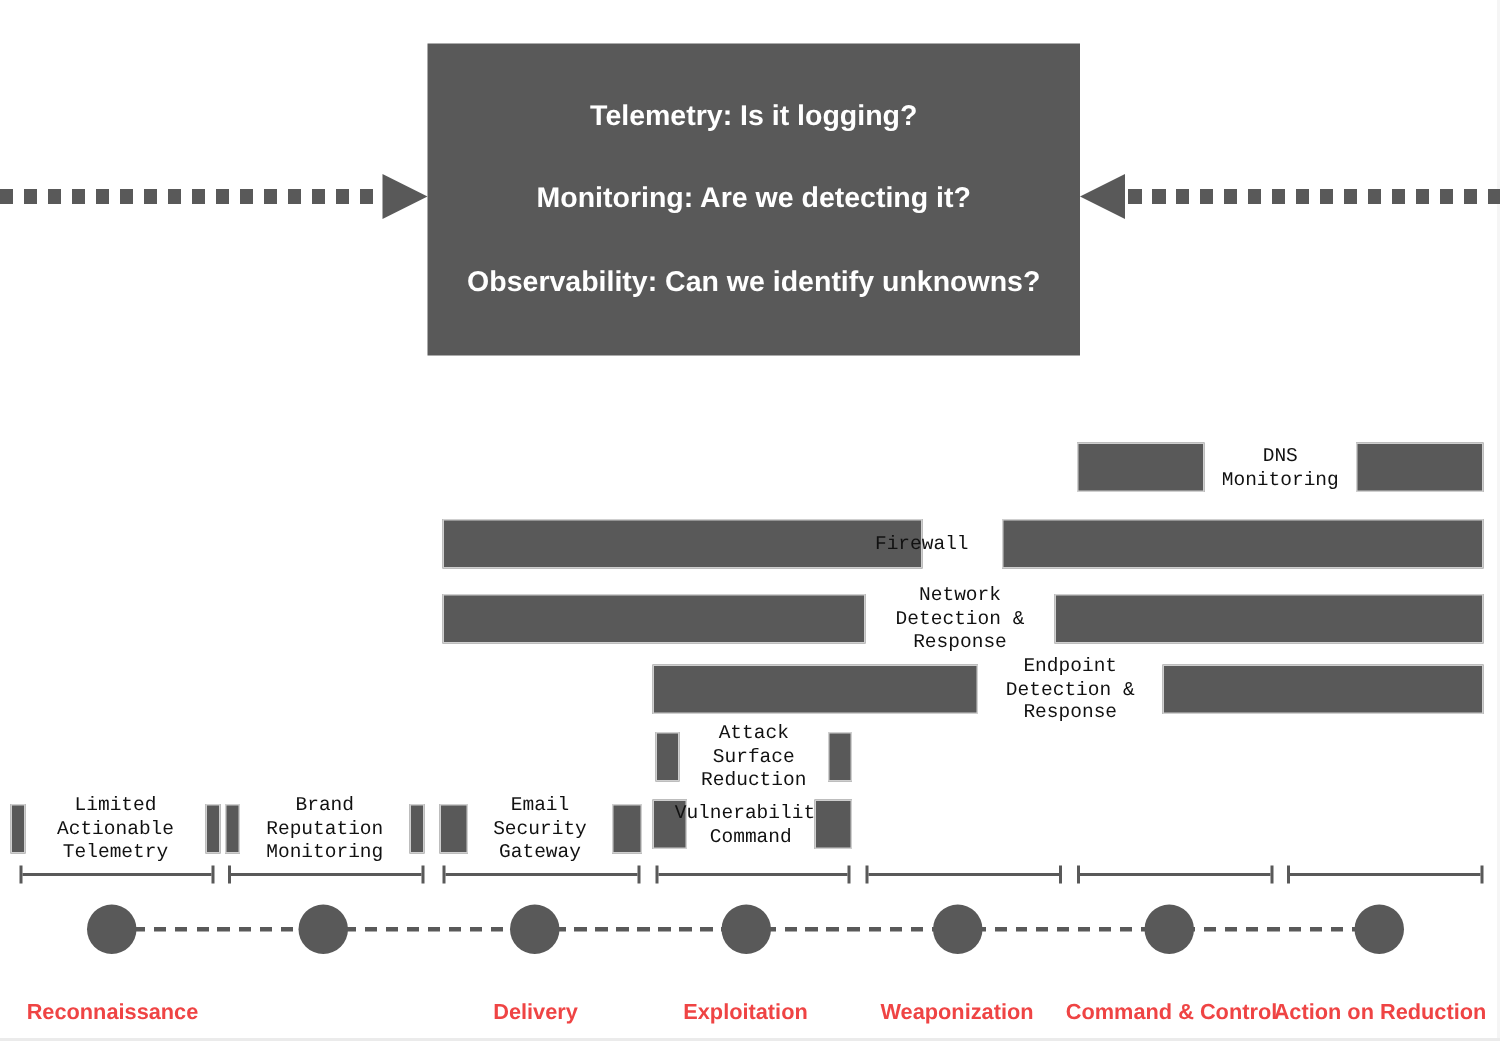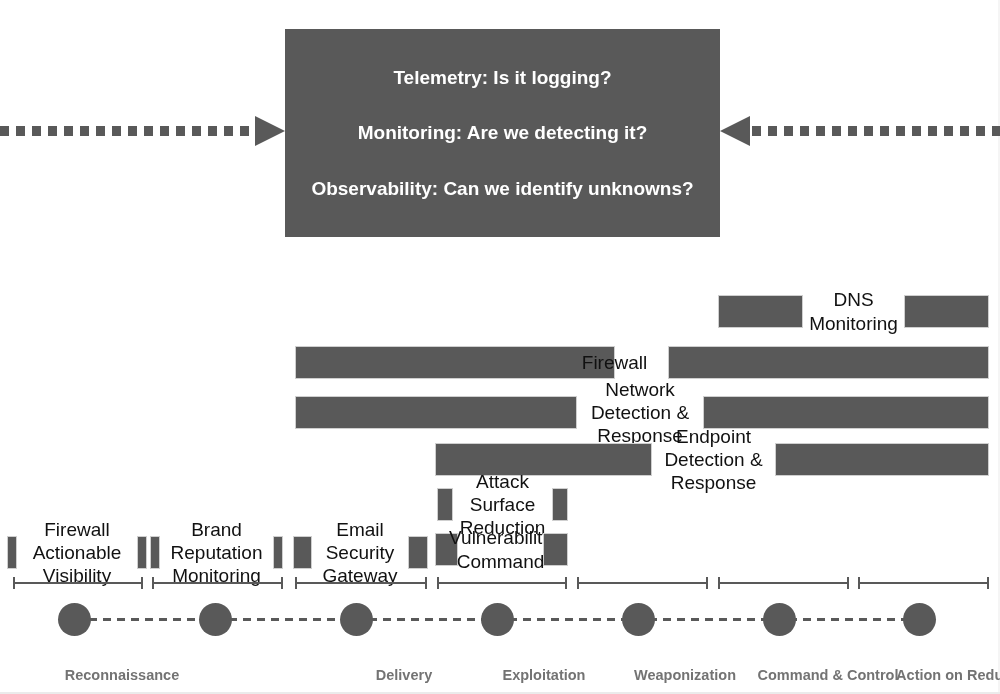--- a/index.html
+++ b/index.html
@@ -26,21 +26,21 @@
   .dash-left{left:0;width:250px;}
   .dash-right{left:752px;width:248px;}
   .head{position:absolute;width:0;height:0;top:116px;}
   .head-right{left:255px;border-top:15px solid transparent;border-bottom:15px solid transparent;border-left:30px solid #595959;}
   .head-left{left:720px;border-top:15px solid transparent;border-bottom:15px solid transparent;border-right:30px solid #595959;}
 
   
   .bar{position:absolute;height:33px;background:#595959;border:1px solid #cfcfcf;box-sizing:border-box;}
   .tlabel{
     position:absolute;height:33px;display:flex;align-items:center;justify-content:center;
-    text-align:center;font-size:19px;color:#111111;line-height:1.22;
+    text-align:center;font-size:13px;color:#111111;line-height:1.22;font-family:Liberation Mono, monospace;
   }
   
   .dns-l{left:718px;top:295px;width:85px;}   .dns-t{left:803px;top:295px;width:101px;}  .dns-r{left:904px;top:295px;width:85px;}
   
   .fw-l{left:295px;top:346px;width:320px;}   .fw-t{left:588px;top:346px;width:53px;}    .fw-r{left:668px;top:346px;width:321px;}
   
   .ndr-l{left:295px;top:396px;width:282px;}  .ndr-t{left:577px;top:396px;width:126px;}  .ndr-r{left:703px;top:396px;width:286px;}
   
   .edr-l{left:435px;top:443px;width:217px;}  .edr-t{left:652px;top:443px;width:123px;}  .edr-r{left:775px;top:443px;width:214px;}
   
@@ -69,21 +69,21 @@
     position:absolute;left:75px;top:618px;width:845px;height:3px;
     background:repeating-linear-gradient(90deg,#595959 0 8px,transparent 8px 14px);
   }
   .node{position:absolute;top:603px;width:33px;height:33px;border-radius:50%;background:#595959;}
   .n1{left:58px;} .n2{left:199px;} .n3{left:340px;} .n4{left:481px;} .n5{left:622px;} .n6{left:763px;} .n7{left:903px;}
 
   
   .stage{
     position:absolute;top:658px;height:36px;width:150px;
     display:flex;align-items:center;justify-content:center;text-align:center;
-    font-weight:bold;font-size:14.5px;color:#737373;line-height:1.2;padding-left:47px;
+    font-weight:bold;font-size:14.5px;color:#ef4444;line-height:1.2;
   }
   .s1{left:0px;} .s2{left:141px;} .s3{left:282px;} .s4{left:422px;} .s5{left:563px;} .s6{left:706px;} .s7{left:845px;width:150px;}
 </style>
 </head>
 <body>
 
 <div class="canvas">
 
   <div class="dash-thick dash-left"></div>
   <div class="head head-right"></div>
@@ -121,21 +121,21 @@
   </div>
 
   <div>
     <div class="bar asr-l"></div>
     <div class="tlabel asr-t">Attack Surface Reduction</div>
     <div class="bar asr-r"></div>
   </div>
 
   <div>
     <div class="bar lav-l"></div>
-    <div class="tlabel lav-t">Firewall Actionable Visibility</div>
+    <div class="tlabel lav-t">Limited Actionable Telemetry</div>
     <div class="bar lav-r"></div>
   </div>
 
   <div>
     <div class="bar brm-l"></div>
     <div class="tlabel brm-t">Brand Reputation Monitoring</div>
     <div class="bar brm-r"></div>
   </div>
 
   <div>

